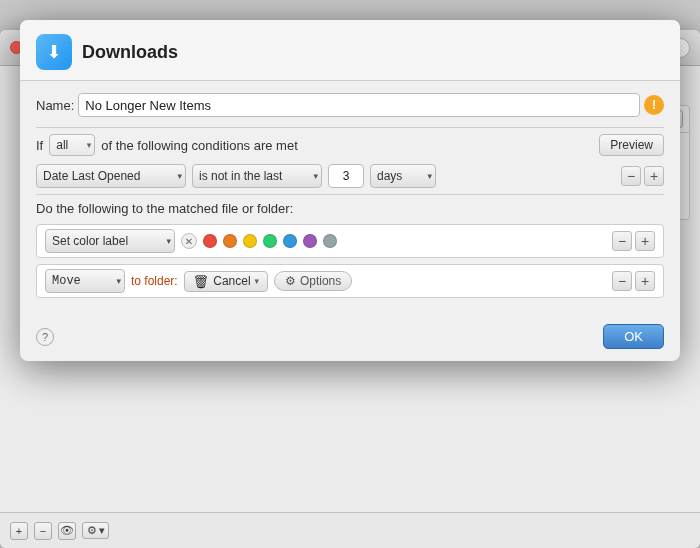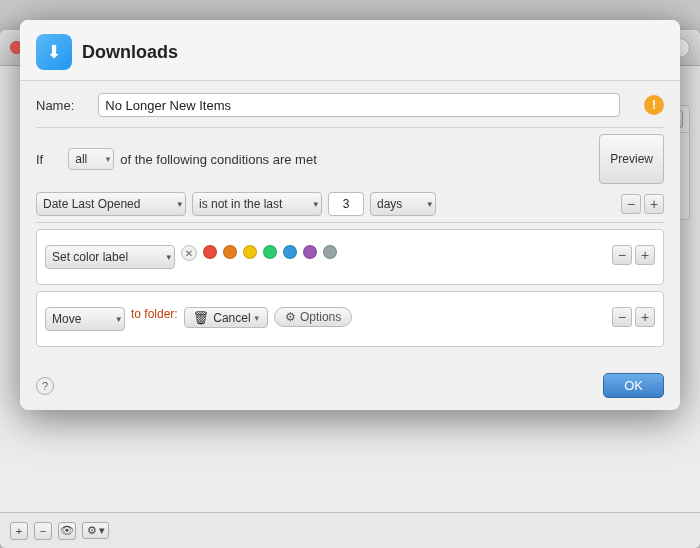--- a/index.html
+++ b/index.html
@@ -206,21 +206,21 @@
     }
     .modal-body {
       padding: 12px 16px;
     }
 
     
     .name-row {
       display: flex;
       align-items: center;
       margin-bottom: 10px;
-      gap: 24px;
+      gap: 4px;
     }
     .name-label {
       font-size: 13px;
       color: #333;
       min-width: 36px;
     }
     .name-input {
       flex: 1;
       background: #fff;
       border: 1px solid #bbb;
@@ -254,31 +254,30 @@
     .small-select {
       background: linear-gradient(to bottom, #f8f8f8, #e8e8e8);
       border: 1px solid #bbb;
       border-radius: 4px;
       font-size: 12px;
       color: #333;
       padding: 2px 18px 2px 6px;
       appearance: none;
       height: 22px;
       cursor: pointer;
-      margin-left: 19px;
     }
     .small-chevron {
       position: absolute; right: 4px; font-size: 9px; color: #666; pointer-events: none;
     }
     .conditions-text { font-size: 13px; color: #333; flex: 1; }
     .preview-btn {
       background: linear-gradient(to bottom, #f8f8f8, #e0e0e0);
       border: 1px solid #bbb;
       border-radius: 4px;
-      padding: 17px 10px;
+      padding: 3px 10px;
       font-size: 12px;
       color: #333;
       cursor: pointer;
     }
 
     
     .rule-row {
       display: flex;
       align-items: center;
       gap: 6px;
@@ -319,27 +318,27 @@
     .pm-group { display: flex; gap: 3px; margin-left: auto; }
 
     
     .section-label {
       font-size: 13px;
       color: #333;
       margin-bottom: 8px;
     }
     .action-row {
       display: flex;
-      align-items: flex-start;
+      align-items: center;
       gap: 6px;
       margin-bottom: 6px;
       background: #fff;
       border: 1px solid #ccc;
       border-radius: 4px;
-      padding: 15px 8px;
+      padding: 4px 8px;
     }
     .close-x {
       width: 16px; height: 16px;
       border: 1px solid #bbb;
       border-radius: 50%;
       display: inline-flex; align-items: center; justify-content: center;
       font-size: 10px; color: #666;
       background: #f0f0f0;
       cursor: pointer;
     }
@@ -532,20 +531,21 @@
           <span class="rule-chevron">▾</span>
         </div>
         <div class="pm-group">
           <div class="pm-btn">−</div>
           <div class="pm-btn">+</div>
         </div>
       </div>
 
       <hr class="divider-line">
 
+      <div class="section-label">Do the following to the matched file or folder:</div>
 
       <div class="action-row">
         <div class="rule-select-wrap">
           <select class="rule-select-lg" style="min-width:130px;">
             <option>Set color label</option>
             <option>Move</option>
             <option>Copy</option>
           </select>
           <span class="rule-chevron">▾</span>
         </div>
@@ -559,21 +559,21 @@
         <div class="color-dot" style="background:#95a5a6;"></div>
         <div style="flex:1"></div>
         <div class="pm-group">
           <div class="pm-btn">−</div>
           <div class="pm-btn">+</div>
         </div>
       </div>
 
       <div class="action-row">
         <div class="rule-select-wrap">
-          <select class="rule-select-lg" style="min-width:80px;">
+          <select class="rule-select-lg" style="min-width:80px;font-family:Liberation Mono, monospace;">
             <option>Move</option>
             <option>Copy</option>
             <option>Rename</option>
           </select>
           <span class="rule-chevron">▾</span>
         </div>
         <span style="font-size:12px;color:#c2410c;">to folder:</span>
         <div style="display:flex;align-items:center;gap:4px;background:linear-gradient(to bottom,#f8f8f8,#e0e0e0);border:1px solid #bbb;border-radius:4px;padding:2px 8px;">
           <span style="font-size:13px;">🗑</span>
           <span style="font-size:12px;color:#333;">Cancel</span>

